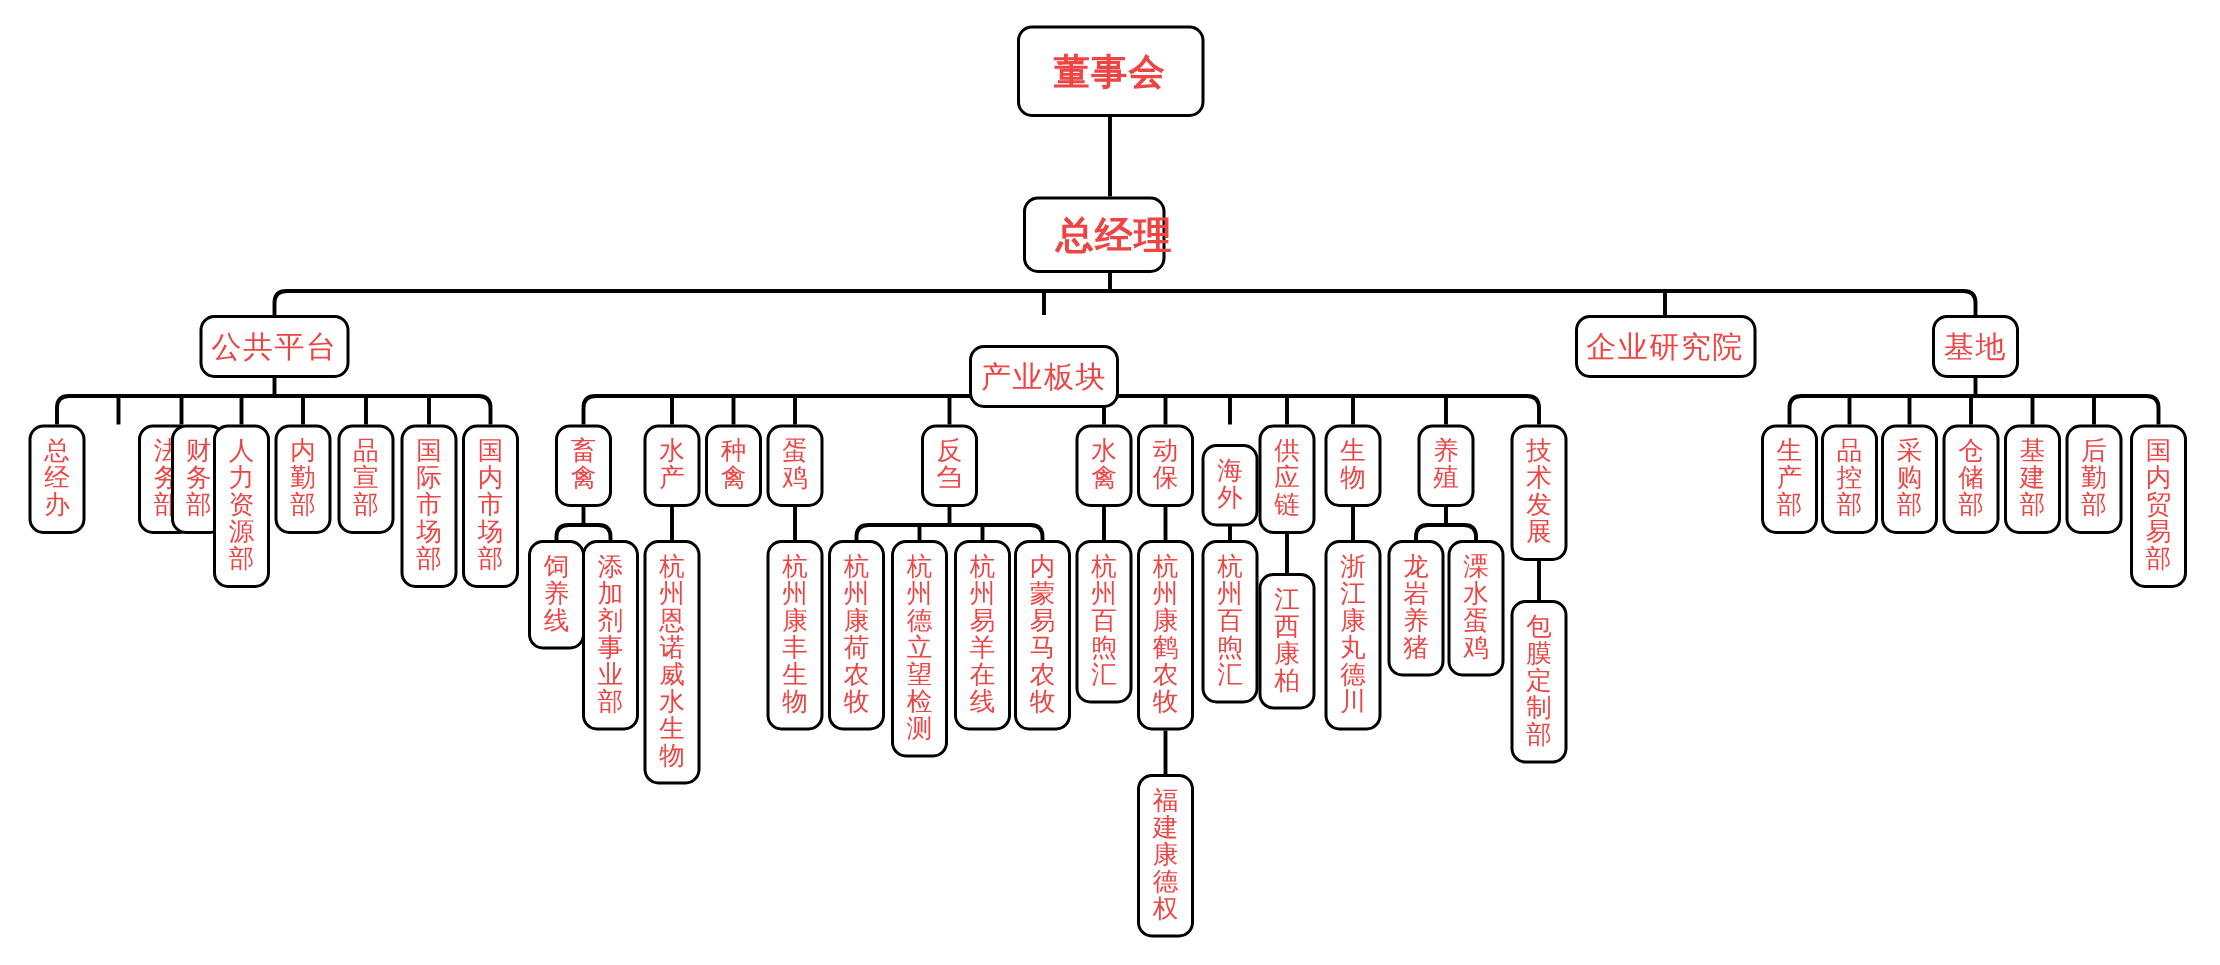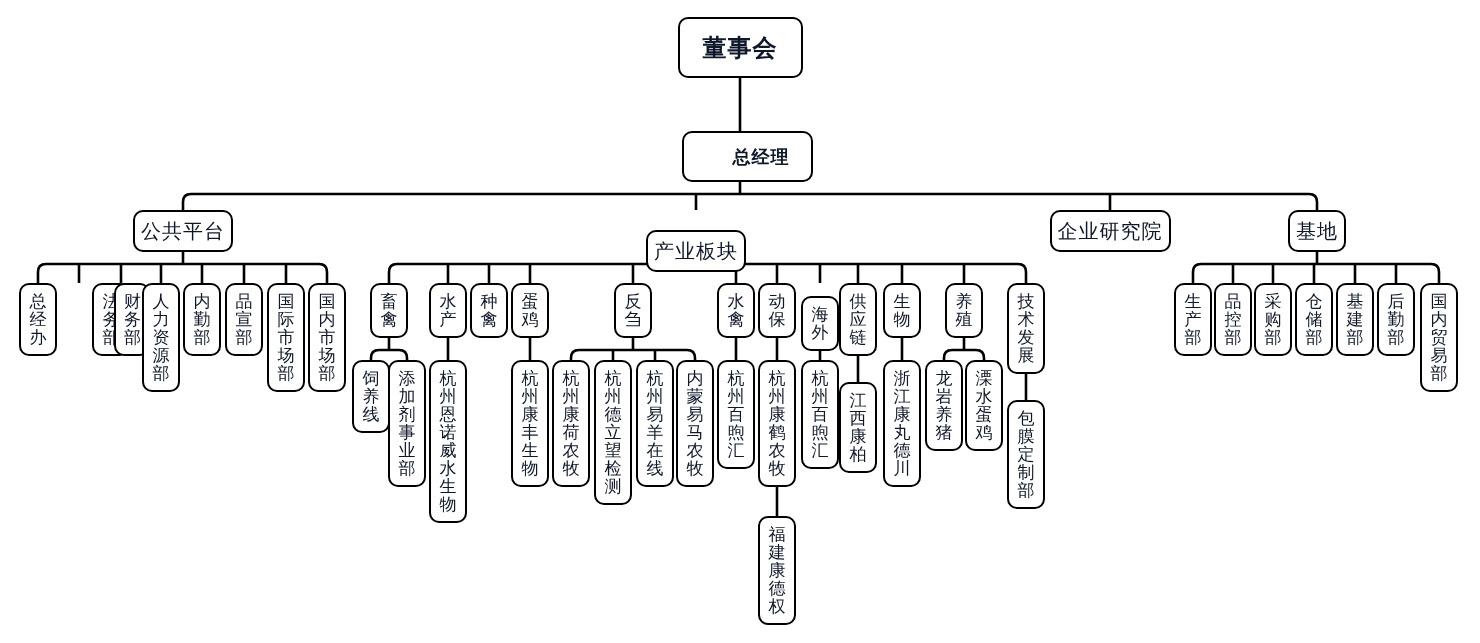--- a/index.html
+++ b/index.html
@@ -19,21 +19,21 @@
     position: absolute;
     left: 0; top: 0;
     width: 1480px; height: 643px;
   }
   .node {
     position: absolute;
     box-sizing: border-box;
     background: #ffffff;
     border: 2.6px solid #000000;
     border-radius: 10px;
-    color: #0f172a;
+    color: #ef4444;
     display: flex;
     align-items: center;
     justify-content: center;
     text-align: center;
   }
   .node.h {
     white-space: nowrap;
     letter-spacing: 1px;
   }
   .node.v {
@@ -47,21 +47,21 @@
   .bold { font-weight: bold; }
 </style>
 </head>
 <body>
 
 <div id="canvas">
   <svg id="wires" width="1480" height="643" viewBox="0 0 1480 643" xmlns="http://www.w3.org/2000/svg">
       <path d="M 740 78 V 131 M 740 182 V 194 M 183 210 V 202 Q 183 194 191 194 H 1309 Q 1317 194 1317 202 V 210 M 696 194 V 210 M 1110 194 V 210 M 183 252 V 264 M 38 283 V 272 Q 38 264 46 264 H 319 Q 327 264 327 272 V 283 M 79 264 V 283 M 121 264 V 283 M 161 264 V 283 M 202 264 V 283 M 244 264 V 283 M 286 264 V 283 M 696 252 V 264 M 389 283 V 272 Q 389 264 397 264 H 1018 Q 1026 264 1026 272 V 283 M 448 264 V 283 M 489 264 V 283 M 530 264 V 283 M 633 264 V 283 M 736 264 V 283 M 777 264 V 283 M 820 264 V 283 M 858 264 V 283 M 902 264 V 283 M 964 264 V 283 M 389 338 V 350 M 371 360 V 358 Q 371 350 379 350 H 399 Q 407 350 407 358 V 360 M 448 338 V 360 M 530 338 V 360 M 633 338 V 350 M 571 360 V 358 Q 571 350 579 350 H 687 Q 695 350 695 358 V 360 M 613 350 V 360 M 655 350 V 360 M 736 338 V 360 M 777 338 V 360 M 777 487 V 516 M 820 338 V 360 M 858 356 V 382 M 902 338 V 360 M 964 338 V 350 M 944 360 V 358 Q 944 350 952 350 H 976 Q 984 350 984 358 V 360 M 1026 374 V 400 M 1317 252 V 264 M 1193 283 V 272 Q 1193 264 1201 264 H 1431 Q 1439 264 1439 272 V 283 M 1233 264 V 283 M 1273 264 V 283 M 1314 264 V 283 M 1355 264 V 283 M 1396 264 V 283" fill="none" stroke="#000000" stroke-width="2.6"></path>
     </svg>
 <div class="node h bold" style="left: 677.5px; top: 17px; width: 125px; height: 61px; font-size: 24px;">董事会</div>
-    <div class="node h bold" style="left: 682px; top: 131px; width: 131px; height: 51px; font-size: 18px; padding-left: 27px;">总经理</div>
+    <div class="node h bold" style="left: 682px; top: 131px; width: 95px; height: 51px; font-size: 25px; padding-left: 27px;">总经理</div>
     <div class="node h" style="left: 133px; top: 210px; width: 100px; height: 42px; font-size: 20px;">公共平台</div>
     <div class="node v" style="left: 19px; top: 283px; width: 38px; height: 73px;">总经办</div>
     <div class="node v" style="left: 60px; top: 283px; width: 38px; height: 73px; margin-left: 32px;">法务部</div>
     <div class="node v" style="left: 114px; top: 283px; width: 36px; height: 73px;">财务部</div>
     <div class="node v" style="left: 142px; top: 283px; width: 38px; height: 109px;">人力资源部</div>
     <div class="node v" style="left: 183px; top: 283px; width: 38px; height: 73px;">内勤部</div>
     <div class="node v" style="left: 225px; top: 283px; width: 38px; height: 73px;">品宣部</div>
     <div class="node v" style="left: 267px; top: 283px; width: 38px; height: 109px;">国际市场部</div>
     <div class="node v" style="left: 308px; top: 283px; width: 38px; height: 109px;">国内市场部</div>
     <div class="node h" style="left: 646px; top: 210px; width: 100px; height: 42px; font-size: 20px; margin-top: 20px;">产业板块</div>

